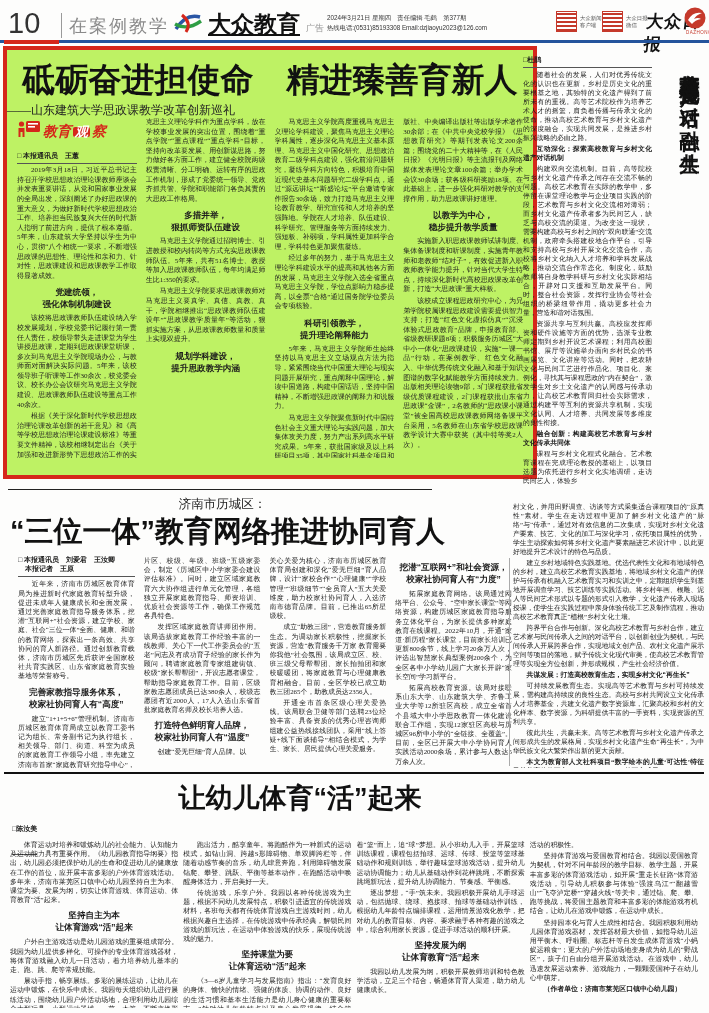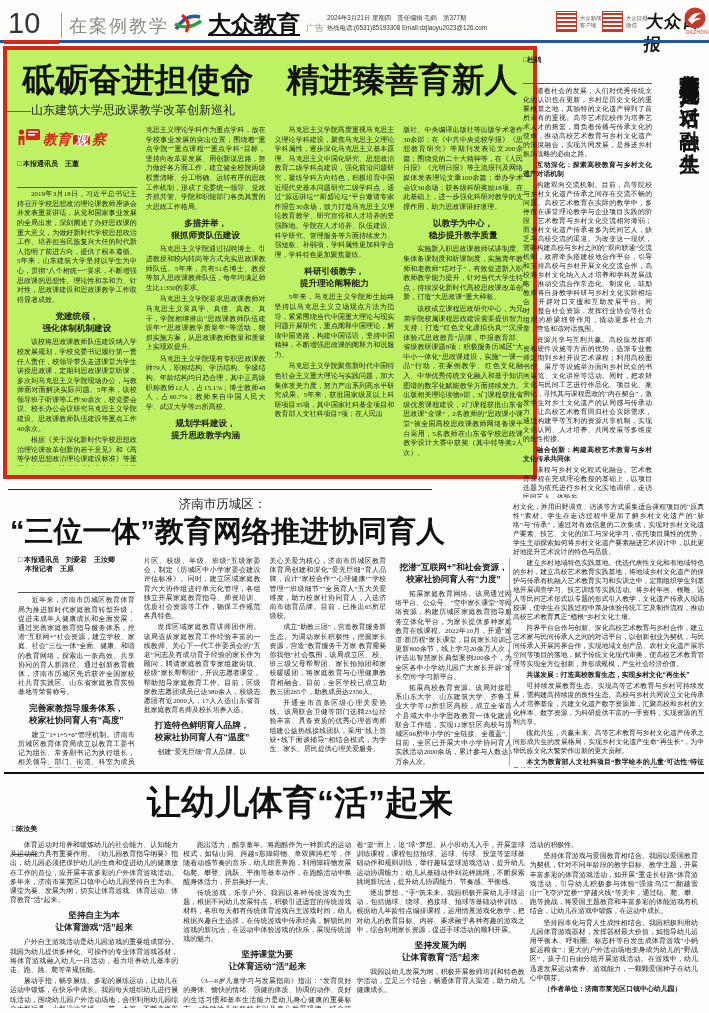--- a/index.html
+++ b/index.html
@@ -30,29 +30,29 @@
   .mast-icon{position:absolute;left:684px;top:7px;}
   .mast-sub{position:absolute;left:686px;top:30px;font-size:4.5px;color:#c5392b;
             font-family:"Liberation Sans",sans-serif;letter-spacing:.5px;}
   .blue-rule{position:absolute;left:0;top:40px;width:709px;height:3px;background:#24549c;}
   
   .red-box{position:absolute;left:3px;top:46px;width:534px;height:433px;
            border:4px solid #d5271b;background:#bef264;}
   .main-title{position:absolute;left:0;top:8px;width:100%;text-align:center;
               font-family:"Liberation Sans",sans-serif;font-weight:900;font-size:33px;color:#111;}
   .main-subtitle{position:absolute;left:0;top:52px;width:100%;text-align:left;font-size:12px;color:#222;}
-  .main-cols{position:absolute;left:10px;top:76px;width:506px;height:340px;display:flex;gap:9px;}
+  .main-cols{position:absolute;left:10px;top:68px;width:506px;height:340px;display:flex;gap:9px;}
   .ncol{flex:1 1 0;overflow:hidden;font-size:7px;line-height:9.6px;}
   .blk{margin:0 0 2px;}
   .para{text-indent:2em;text-align:justify;}
   .cont{text-indent:0;text-align:justify;}
   .head{font-family:"Liberation Sans",sans-serif;font-weight:700;text-align:center;
         white-space:pre-line;font-size:8.6px;line-height:12px;margin:5px 0 4px;text-indent:0;}
   .bhead{font-weight:700;text-indent:2em;text-align:justify;font-family:"Liberation Sans",sans-serif;}
-  .byline{font-weight:700;border-bottom:1px solid #555;padding-bottom:18px;
+  .byline{font-weight:700;border-bottom:1px solid #555;padding-bottom:2px;
           white-space:pre-line;text-indent:0;font-size:7px;}
   .note{font-weight:700;text-indent:2em;text-align:justify;}
   .author{font-weight:700;text-indent:2em;}
   
   .badge{display:flex;align-items:center;gap:2px;margin:2px 0 8px;}
   .badge-txt{font-family:"Liberation Sans",sans-serif;font-weight:900;font-style:italic;
              font-size:14px;color:#d5271b;}
   .badge-box{font-family:"Liberation Sans",sans-serif;font-weight:900;font-style:italic;
              font-size:13px;color:#fff;background:#d5271b;padding:0 2px;border-radius:2px;}
   
@@ -67,21 +67,21 @@
   .mid-rule{position:absolute;left:8px;top:489px;width:424px;height:1px;background:#222;}
   .mid-kicker{position:absolute;left:0;top:496px;width:445px;text-align:center;font-size:12.5px;color:#222;}
   .mid-title{position:absolute;left:0;top:512px;width:455px;text-align:center;
              font-family:"Liberation Sans",sans-serif;font-weight:900;font-size:29px;color:#111;}
   .mid-cols{position:absolute;left:18px;top:556px;width:494px;height:212px;display:flex;gap:9px;}
   .mcol{flex:1 1 0;overflow:hidden;font-size:6.9px;line-height:9.2px;}
   .mid-vdiv{position:absolute;left:509px;top:558px;width:1px;height:208px;background:#aaa;}
   
   .bot-rule{position:absolute;left:4px;top:772px;width:700px;height:2px;background:#111;}
   .bot-title{position:absolute;left:0;top:780px;width:600px;text-align:center;
-             font-family:"Liberation Sans",sans-serif;font-weight:900;font-size:34px;color:#111;}
+             font-family:"Liberation Sans",sans-serif;font-weight:900;font-size:27px;color:#111;}
   .bot-byline{position:absolute;left:12px;top:824px;font-size:7px;font-weight:700;
               border-bottom:1px solid #555;padding-bottom:20px;}
   .bot-cols{position:absolute;left:10px;top:840px;width:688px;height:168px;display:flex;gap:5px;}
   .bcol{flex:1 1 0;overflow:hidden;font-size:6.9px;line-height:9.2px;}
 </style>
 </head>
 <body>
 
 <div class="page">
 
@@ -145,26 +145,26 @@
             <div class="blk para">该校将思政课教师队伍建设纳入学校发展规划，学校党委书记履行第一责任人责任，校领导带头走进课堂为学生讲授思政课，定期到思政课课堂听课，多次到马克思主义学院现场办公，与教师面对面解决实际问题。5年来，该校领导班子听课等工作30余次，校党委会议、校长办公会议研究马克思主义学院建设、思政课教师队伍建设等重点工作40余次。</div>
             <div class="blk para">根据《关于深化新时代学校思想政治理论课改革创新的若干意见》和《高等学校思想政治理论课建设标准》等重要文件精神，该校相继制定出台《关于加强和改进新形势下思想政治工作的实施意见》《加强新时代马克思主义学院建设的实施意见》等系列文件和制度。该校坚持把马克思主义学院作为重点学院，把思政课作为重点课程，把马</div>
           </div>
       </div>
       <div class="ncol">
           <div class="blk cont">克思主义理论学科作为重点学科，放在学校事业发展的突出位置，围绕着“重点学院”“重点课程”“重点学科”目标，坚持向改革要发展、用创新谋思路，努力做好各方面工作，建立健全校院两级权责清晰、分工明确、运转有序的思政工作机制，形成了党委统一领导、党政齐抓共管、学院和职能部门各负其责的大思政工作格局。</div>
           <div class="blk head">多措并举，
 狠抓师资队伍建设</div>
           <div class="blk para">马克思主义学院通过招聘博士、引进教授和校内转岗等方式充实思政课教师队伍。5年来，共有51名博士、教授等加入思政课教师队伍，每年均满足师生比1:350的要求。</div>
           <div class="blk para">马克思主义学院要求思政课教师对马克思主义要真学、真信、真教、真干，学院相继推出“思政课教师队伍建设年”“思政课教学质量年”等活动，狠抓实施方案，从思政课教师数量和质量上实现双提升。</div>
-          <div class="blk para">马克思主义学院现有专职思政课教师79人，职称结构、学历结构、学缘结构、年龄结构均日趋合理，其中正高级职称教师12人，占15.1%；博士教师48人，占60.7%；教师来自中国人民大学、武汉大学等25所高校。</div>
           <div class="blk head">规划学科建设，
 提升思政教学内涵</div>
         </div>
       <div class="ncol">
           <div class="blk para">马克思主义学院高度重视马克思主义理论学科建设，聚焦马克思主义理论学科属性，逐步深化马克思主义基本原理、马克思主义中国化研究、思想政治教育二级学科点建设，强化前沿问题研究，凝练学科方向特色，积极培育中国近现代史基本问题研究二级学科点，通过“源远讲坛”“斯盛论坛”平台邀请专家作报告30余场，致力打造马克思主义理论教育教学、研究宣传和人才培养的坚强阵地。学院在人才培养、队伍建设、科学研究、管理服务等方面持续发力、强短板、补弱项，学科属性更加科学合理，学科特色更加聚焦凝练。</div>
+          <div class="blk para">经过多年的努力，基于马克思主义理论学科建设水平的提高和其他各方面的发展，马克思主义学院入选全省重点马克思主义学院，学位点影响力稳步提高，以全票“合格”通过国务院学位委员会专项核验。</div>
           <div class="blk head">科研引领教学，
 提升理论阐释能力</div>
           <div class="blk para">5年来，马克思主义学院师生始终坚持以马克思主义立场观点方法为指导，紧紧围绕当代中国重大理论与现实问题开展研究，重点阐释中国理论，解读中国道路，构建中国话语，坚持中国精神，不断增强思政课的阐释力和说服力。</div>
           <div class="blk para">马克思主义学院聚焦新时代中国特色社会主义重大理论与实践问题，加大集体攻关力度，努力产出系列高水平研究成果。5年来，获批国家级及以上科研项目35项，其中国家社科基金项目和教育部人文社科项目7项；在人民出</div>
         </div>
       <div class="ncol">
           <div class="blk cont">版社、中央编译出版社等出版学术著作30余部；在《中共中央党校学报》《思想教育研究》等期刊发表论文200余篇；围绕党的二十大精神等，在《人民日报》《光明日报》等主流报刊及网络媒体发表理论文章100余篇；举办学术会议30余场；获各级科研奖励18项。在此基础上，进一步强化科研对教学的支撑作用，助力思政课讲好道理。</div>
           <div class="blk head">以教学为中心，
 稳步提升教学质量</div>
           <div class="blk para">实施新入职思政课教师试讲制度、集体备课制度和听课制度，实施青年教师和老教师“结对子”，有效促进新入职教师教学能力提升，针对当代大学生特点，持续深化新时代高校思政课改革创新，打造“大思政课”重大样板。</div>

